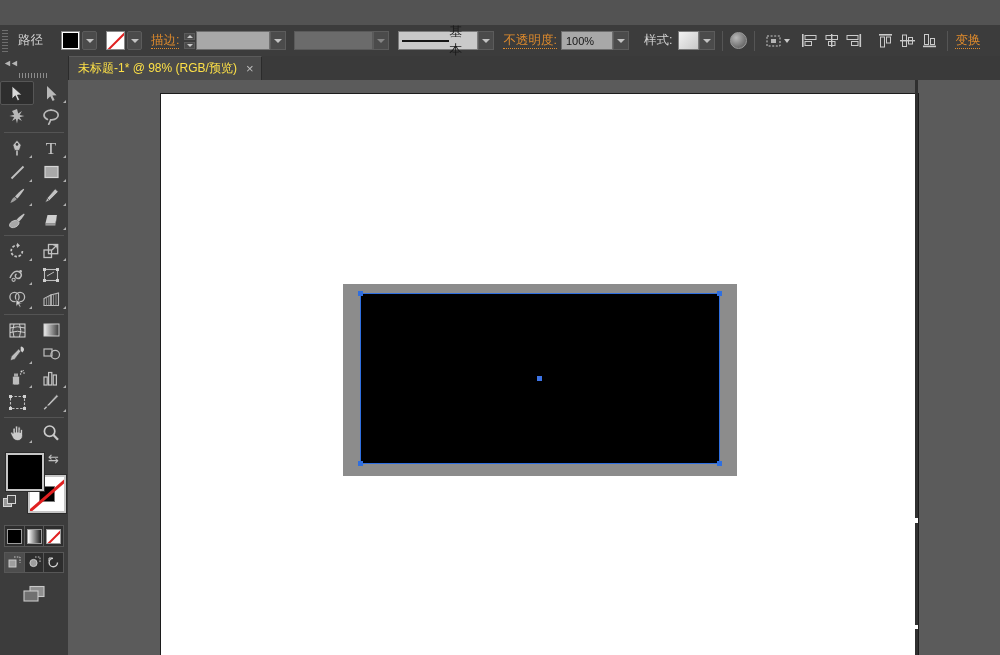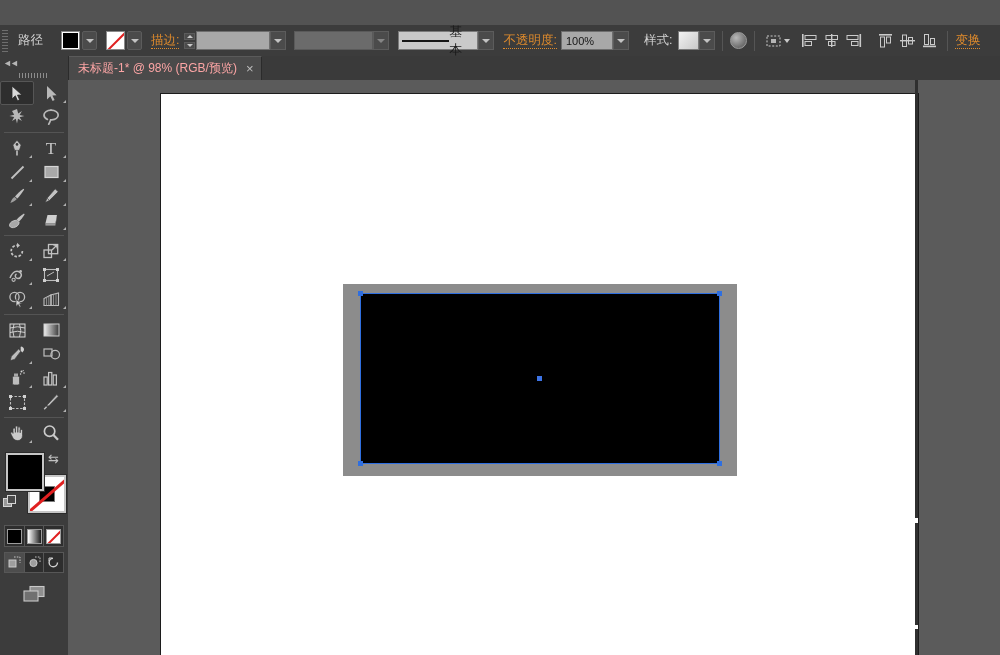--- a/index.html
+++ b/index.html
@@ -180,21 +180,21 @@
     position: absolute; left: 68px; top: 56px;
     width: 932px; height: 24px;
     background: #3a3a3a; border-bottom: 1px solid #2b2b2b;
     display: flex; align-items: flex-end;
   }
   .doc-tab {
     height: 23px; background: #4a4a4a;
     border-right: 1px solid #2b2b2b; border-top: 1px solid #5a5a5a;
     display: flex; align-items: center; padding: 0 8px 0 10px; gap: 9px;
   }
-  .doc-tab-title { font-size: 12px; color: #fca5a5; white-space: nowrap; }
+  .doc-tab-title { font-size: 12px; color: #fde047; white-space: nowrap; }
   .tab-close { font-size: 13px; color: #bdbdbd; line-height: 1; }
 
   
   .toolpanel {
     position: absolute; left: 0; top: 56px;
     width: 68px; height: 599px;
     background: #3c3c3c; border-right: 1px solid #2b2b2b;
   }
   .tp-header {
     height: 13px; display: flex; align-items: center; padding-left: 3px;

